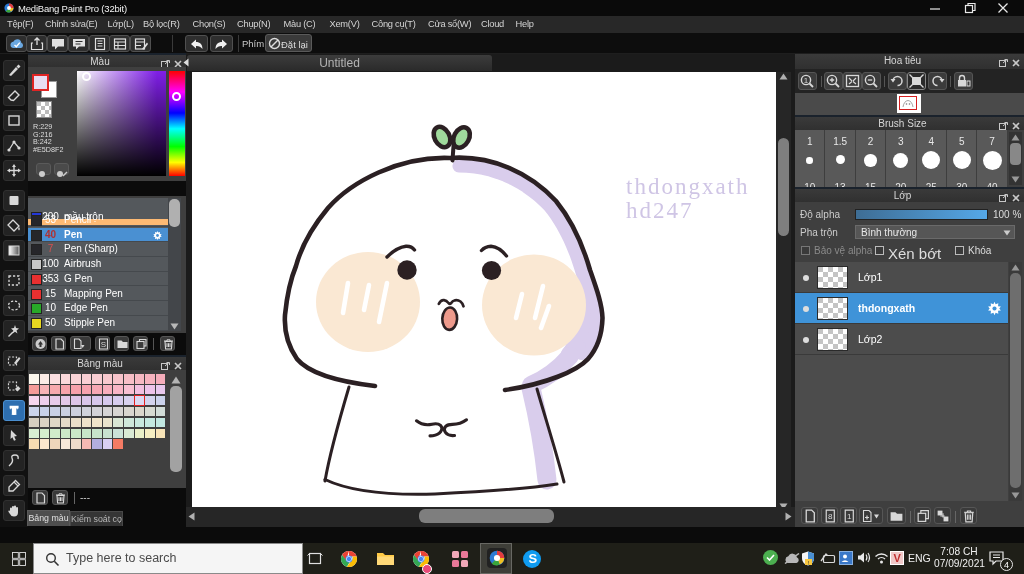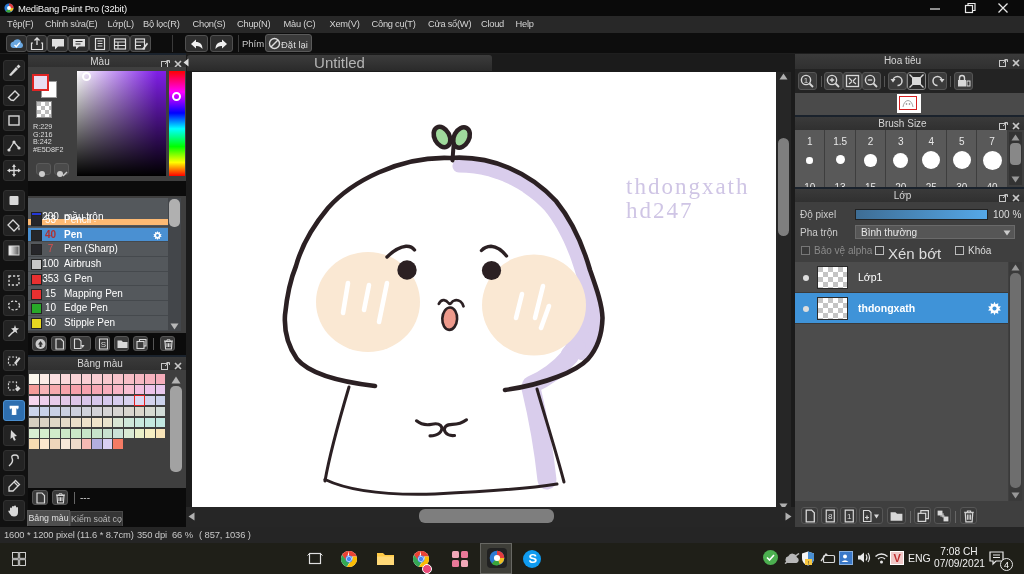--- a/index.html
+++ b/index.html
@@ -45,21 +45,21 @@
 
 #palgrid{left:29px;top:374px;width:139px;height:77px}
 .psw{position:absolute;width:9.6px;height:9.6px}
 #palscroll{left:170px;top:386px;width:12px;height:86px;background:#a2a2a2;border-radius:5px}
 .smbtn{position:absolute;width:15px;height:15px;background:#3a3a3a;border:1px solid #565656;border-radius:3px}
 .smbtn svg{position:absolute;left:1px;top:1px}
 
 .ltab{position:absolute;font-size:8.8px;text-align:center;line-height:15px;white-space:nowrap;overflow:hidden}
 
 #canvasarea{left:186px;top:54px;width:609px;height:473px;background:#1b1b1b}
-#doctab{position:absolute;left:1px;top:1px;width:305px;height:16px;background:linear-gradient(#3c3c3c,#2a2a2a);border-radius:3px 3px 0 0;color:#b4b4b4;font-size:15px;text-align:center;line-height:16px}
+#doctab{position:absolute;left:1px;top:1px;width:305px;height:16px;background:linear-gradient(#3c3c3c,#2a2a2a);border-radius:3px 3px 0 0;color:#b4b4b4;font-size:12px;text-align:center;line-height:16px}
 #whitecv{position:absolute;left:6px;top:18px;width:584px;height:437px;background:#fff}
 
 .cvsb{position:absolute;background:#262626}
 .sbthumb{position:absolute;background:#7e7e7e;border-radius:6px}
 
 #rightpanel{left:795px;top:54px;width:229px;height:437px;background:#3f3f3f}
 .navbtn{position:absolute;top:3px;width:19px;height:18px;background:#3c3c3c;border:1px solid #555;border-radius:3px}
 
 .bsz{position:absolute;top:0;height:52px;background:#595959;border-right:1px solid #3e3e3e;color:#e8e8e8;font-size:10px;text-align:center}
 .bsz i{display:block;margin:0 auto;background:#fff;border-radius:50%;font-style:normal}
@@ -690,21 +690,21 @@
           <path d="M0.5 0.5 H8.5 L4.5 6.5 Z" fill="#999"></path>
         </svg>
       </div>
       <div class="phead" style="left:0;top:133px;width:229px;height:15px;line-height:14px">Lớp<span class="hicons" style="text-indent:0"><svg width="9" height="8" viewBox="0 0 9 8" style="margin-right:4px">
             <rect x="0.5" y="1.5" width="6" height="6" fill="none" stroke="#c8c8c8"></rect>
             <path d="M4 4 L8 0.5 M5.5 0.5 H8.5 V3" stroke="#c8c8c8" fill="none"></path>
           </svg><svg width="8" height="8" viewBox="0 0 8 8">
             <path d="M1 1 L7 7 M7 1 L1 7" stroke="#c8c8c8" stroke-width="1.6"></path>
           </svg></span></div>
       <div class="abs" style="left:0;top:148px;width:229px;height:325px;background:#3f3f3f"></div>
-      <span class="abs" style="left:5px;top:155px;color:#ccc;font-size:10px">Độ pixel</span>
+      <span class="abs" style="left:5px;top:155px;color:#ccc;font-size:10px">Độ alpha</span>
       <div class="abs" style="left:60px;top:155px;width:133px;height:11px;background:linear-gradient(90deg,#3e6d94,#55a8e8);border:1px solid #222"></div>
       <span class="abs" style="left:198px;top:155px;color:#ddd;font-size:10px">100 %</span>
       <span class="abs" style="left:5px;top:173px;color:#ccc;font-size:10px">Pha trộn</span>
       <div class="abs" style="left:60px;top:171px;width:160px;height:14px;background:#565656;border:1px solid #6a6a6a;color:#e8e8e8;font-size:10px;line-height:13px;padding-left:5px">Bình thường<svg style="position:absolute;right:3px;top:4px" width="8" height="6" viewBox="0 0 8 6">
           <path d="M0.5 0.5 H7.5 L4 5.5 Z" fill="#ccc"></path>
         </svg></div>
       <div class="abs" style="left:6px;top:192px;width:9px;height:9px;border:1px solid #777;background:#3a3a3a"></div>
       <span class="abs" style="left:19px;top:191px;color:#8a8a8a;font-size:10px">Bảo vệ alpha</span>
       <div class="abs" style="left:80px;top:192px;width:9px;height:9px;border:1px solid #bbb;background:#3a3a3a"></div>
       <span class="abs" style="left:93px;top:191px;color:#ddd;font-size:15px">Xén bớt</span>
@@ -718,20 +718,25 @@
         </div>
         <div class="lrow" style="top:31px;background:#3f93d8">
           <span class="eye"></span>
           <span class="thumb"></span>
           <span class="lname" style="font-weight:bold">thdongxath</span>
           <svg style="position:absolute;right:6px;top:8px" width="15" height="15" viewBox="0 0 11 11">
             <path d="M5.5 0.5 L6.3 2.4 L8.3 1.7 L8.1 3.8 L10.2 4.1 L9 5.5 L10.2 6.9 L8.1 7.2 L8.3 9.3 L6.3 8.6 L5.5 10.5 L4.7 8.6 L2.7 9.3 L2.9 7.2 L0.8 6.9 L2 5.5 L0.8 4.1 L2.9 3.8 L2.7 1.7 L4.7 2.4 Z" fill="#fff"></path>
             <circle cx="5.5" cy="5.5" r="1.5" fill="#3f93d8"></circle>
           </svg>
         </div>
+        <div class="lrow" style="top:62px">
+          <span class="eye"></span>
+          <span class="thumb"></span>
+          <span class="lname">Lớp2</span>
+        </div>
       </div>
       <div class="abs" style="left:214px;top:208px;width:13px;height:239px;background:#3a3a3a">
         <svg style="position:absolute;left:2px;top:2px" width="9" height="7" viewBox="0 0 9 7">
           <path d="M4.5 0.5 L8.5 6.5 H0.5 Z" fill="#999"></path>
         </svg>
         <div style="position:absolute;left:1px;top:11px;width:11px;height:215px;background:#6e6e6e;border-radius:5px"></div>
         <svg style="position:absolute;left:2px;bottom:2px" width="9" height="7" viewBox="0 0 9 7">
           <path d="M0.5 0.5 H8.5 L4.5 6.5 Z" fill="#999"></path>
         </svg>
       </div>
@@ -778,35 +783,35 @@
           <path d="M6.5 4 V8 M4 6.5 H8" stroke="#d8d8d8" stroke-width="1"></path>
         </svg>
       </div>
       <div class="abs" style="left:160px;top:457px;width:1px;height:12px;background:#666"></div>
       <div class="smbtn" style="left:165px;top:453px;width:17px;height:17px">
         <svg width="14" height="14" viewBox="0 0 13 13">
           <path d="M3 3.5 H10 L9.4 12 H3.6 Z" fill="none" stroke="#d8d8d8" stroke-width="1.1"></path>
           <path d="M2 3 H11 M5 3 V1.8 H8 V3 M5 5.2 V10 M6.5 5.2 V10 M8 5.2 V10" stroke="#d8d8d8" stroke-width="1"></path>
         </svg>
       </div>
-    </div>
-<div class="abs" id="statusbar">
-      <span style="position:absolute;left:4px">1600 * 1200 pixel</span>
-      <span style="position:absolute;left:77px">(11.6 * 8.7cm)</span>
-      <span style="position:absolute;left:137px">350 dpi</span>
-      <span style="position:absolute;left:172px">66 %</span>
-      <span style="position:absolute;left:199px">( 857, 1036 )</span>
     </div>
 <div class="abs" id="taskbar">
       <svg class="abs" style="left:12px;top:9px" width="14" height="14" viewBox="0 0 14 14">
         <rect x="0.5" y="0.5" width="5.8" height="5.8" fill="none" stroke="#e0e0e0" stroke-width="0.9"></rect>
         <rect x="7.7" y="0.5" width="5.8" height="5.8" fill="none" stroke="#e0e0e0" stroke-width="0.9"></rect>
         <rect x="0.5" y="7.7" width="5.8" height="5.8" fill="none" stroke="#e0e0e0" stroke-width="0.9"></rect>
         <rect x="7.7" y="7.7" width="5.8" height="5.8" fill="none" stroke="#e0e0e0" stroke-width="0.9"></rect>
       </svg>
+      <div id="searchbox">
+        <svg style="position:absolute;left:11px;top:8px" width="15" height="15" viewBox="0 0 15 15">
+          <circle cx="6" cy="6" r="4.3" fill="none" stroke="#333" stroke-width="1.4"></circle>
+          <line x1="9.3" y1="9.3" x2="13.5" y2="13.5" stroke="#333" stroke-width="1.6"></line>
+        </svg>
+        <span style="position:absolute;left:32px">Type here to search</span>
+      </div>
       <svg class="abs" style="left:307px;top:8px" width="16" height="15" viewBox="0 0 16 15">
         <rect x="2.5" y="2.5" width="11" height="10" fill="none" stroke="#e0e0e0" stroke-width="1.2"></rect>
         <path d="M2.5 2.5 L0.5 4.5 M13.5 2.5 L15.5 4.5" stroke="#e0e0e0" stroke-width="1"></path>
       </svg>
       <div class="abs" style="left:340px;top:7px"><svg width="18" height="18" viewBox="0 0 18 18">
           <circle cx="9" cy="9" r="8" fill="#fff"></circle>
           <path d="M9 1 A8 8 0 0 1 16.6 6.5 L9 6.5 Z" fill="#ea4335"></path>
           <path d="M9 1 A8 8 0 0 0 2.1 4.9 L5.8 11 Z" fill="#ea4335"></path>
           <path d="M2.1 4.9 A8 8 0 0 0 7 16.7 L9.8 11.8 A3.6 3.6 0 0 1 5.6 9.6 Z" fill="#34a853"></path>
           <path d="M16.6 6.5 A8 8 0 0 1 7 16.7 L11 11 A3.6 3.6 0 0 0 12.3 6.5 Z" fill="#fbbc05"></path>

